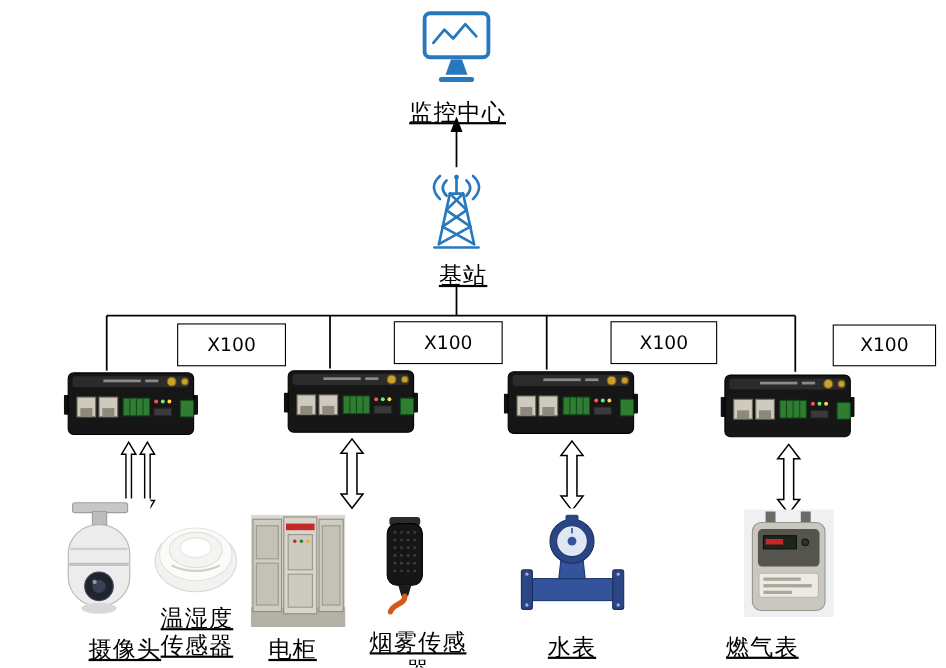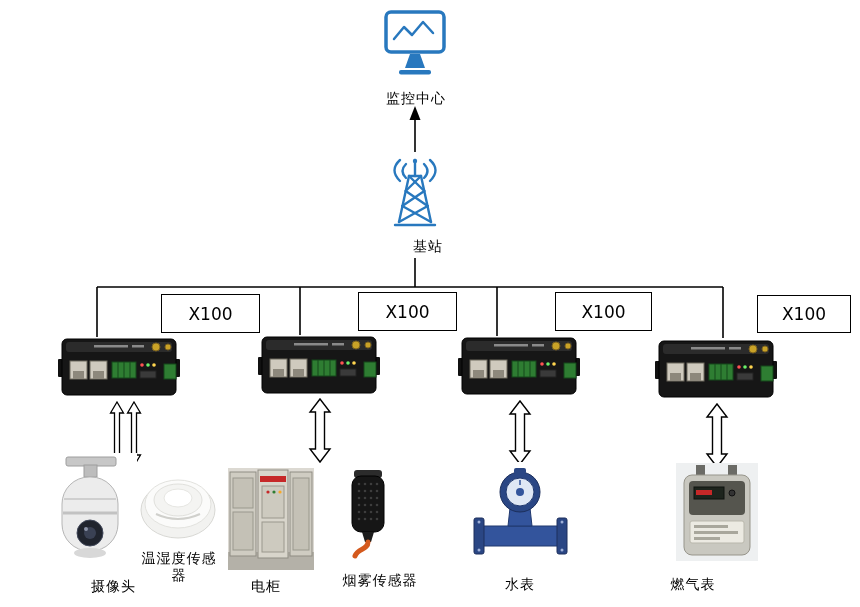--- a/index.html
+++ b/index.html
@@ -3,22 +3,22 @@
 <meta charset="utf-8">
 <style>
   html,body { margin:0; padding:0; background:#ffffff; }
   .canvas {
     position:relative; width:860px; height:607px; background:#ffffff;
     font-family:"DejaVu Sans","Liberation Sans",sans-serif; color:#111;
     overflow:hidden;
   }
   .abs { position:absolute; }
   .label {
-    position:absolute; font-size:14px; color:#000; text-align:center;
-    line-height:1.2; letter-spacing:1px;
+    position:absolute; font-size:21px; color:#000; text-align:center;
+    line-height:1.2; letter-spacing:1px;text-decoration:underline;
   }
   .x100-box {
     position:absolute; background:#fff; border:1px solid #000;
     display:flex; align-items:center; justify-content:center;
     font-size:17px; color:#000;margin-left:28px;
   }
   svg { display:block; }
   .overlay { pointer-events:none; }
 </style>
 </head>

